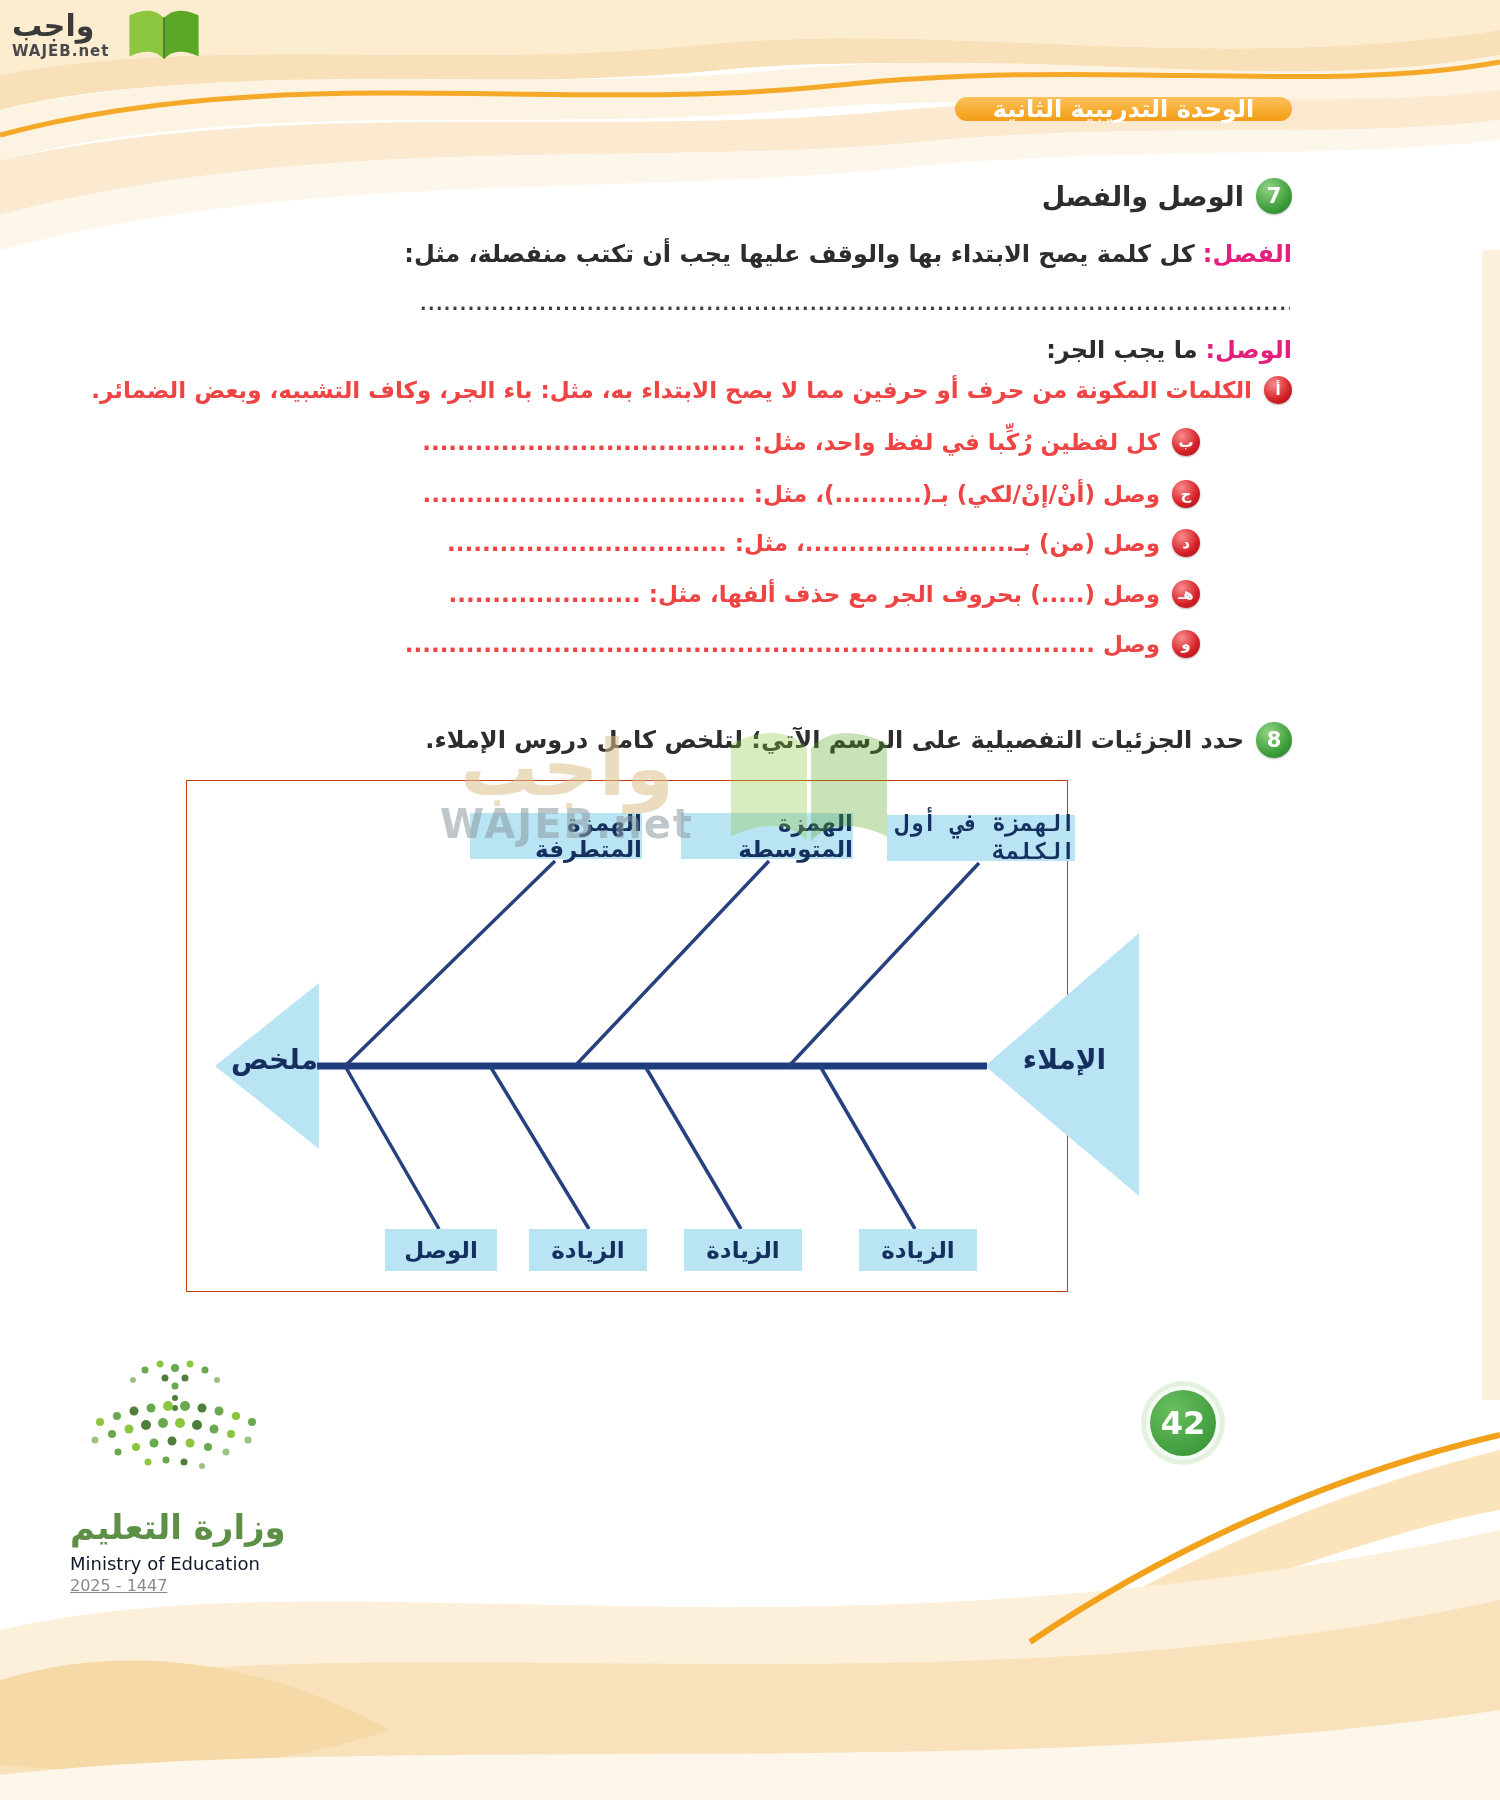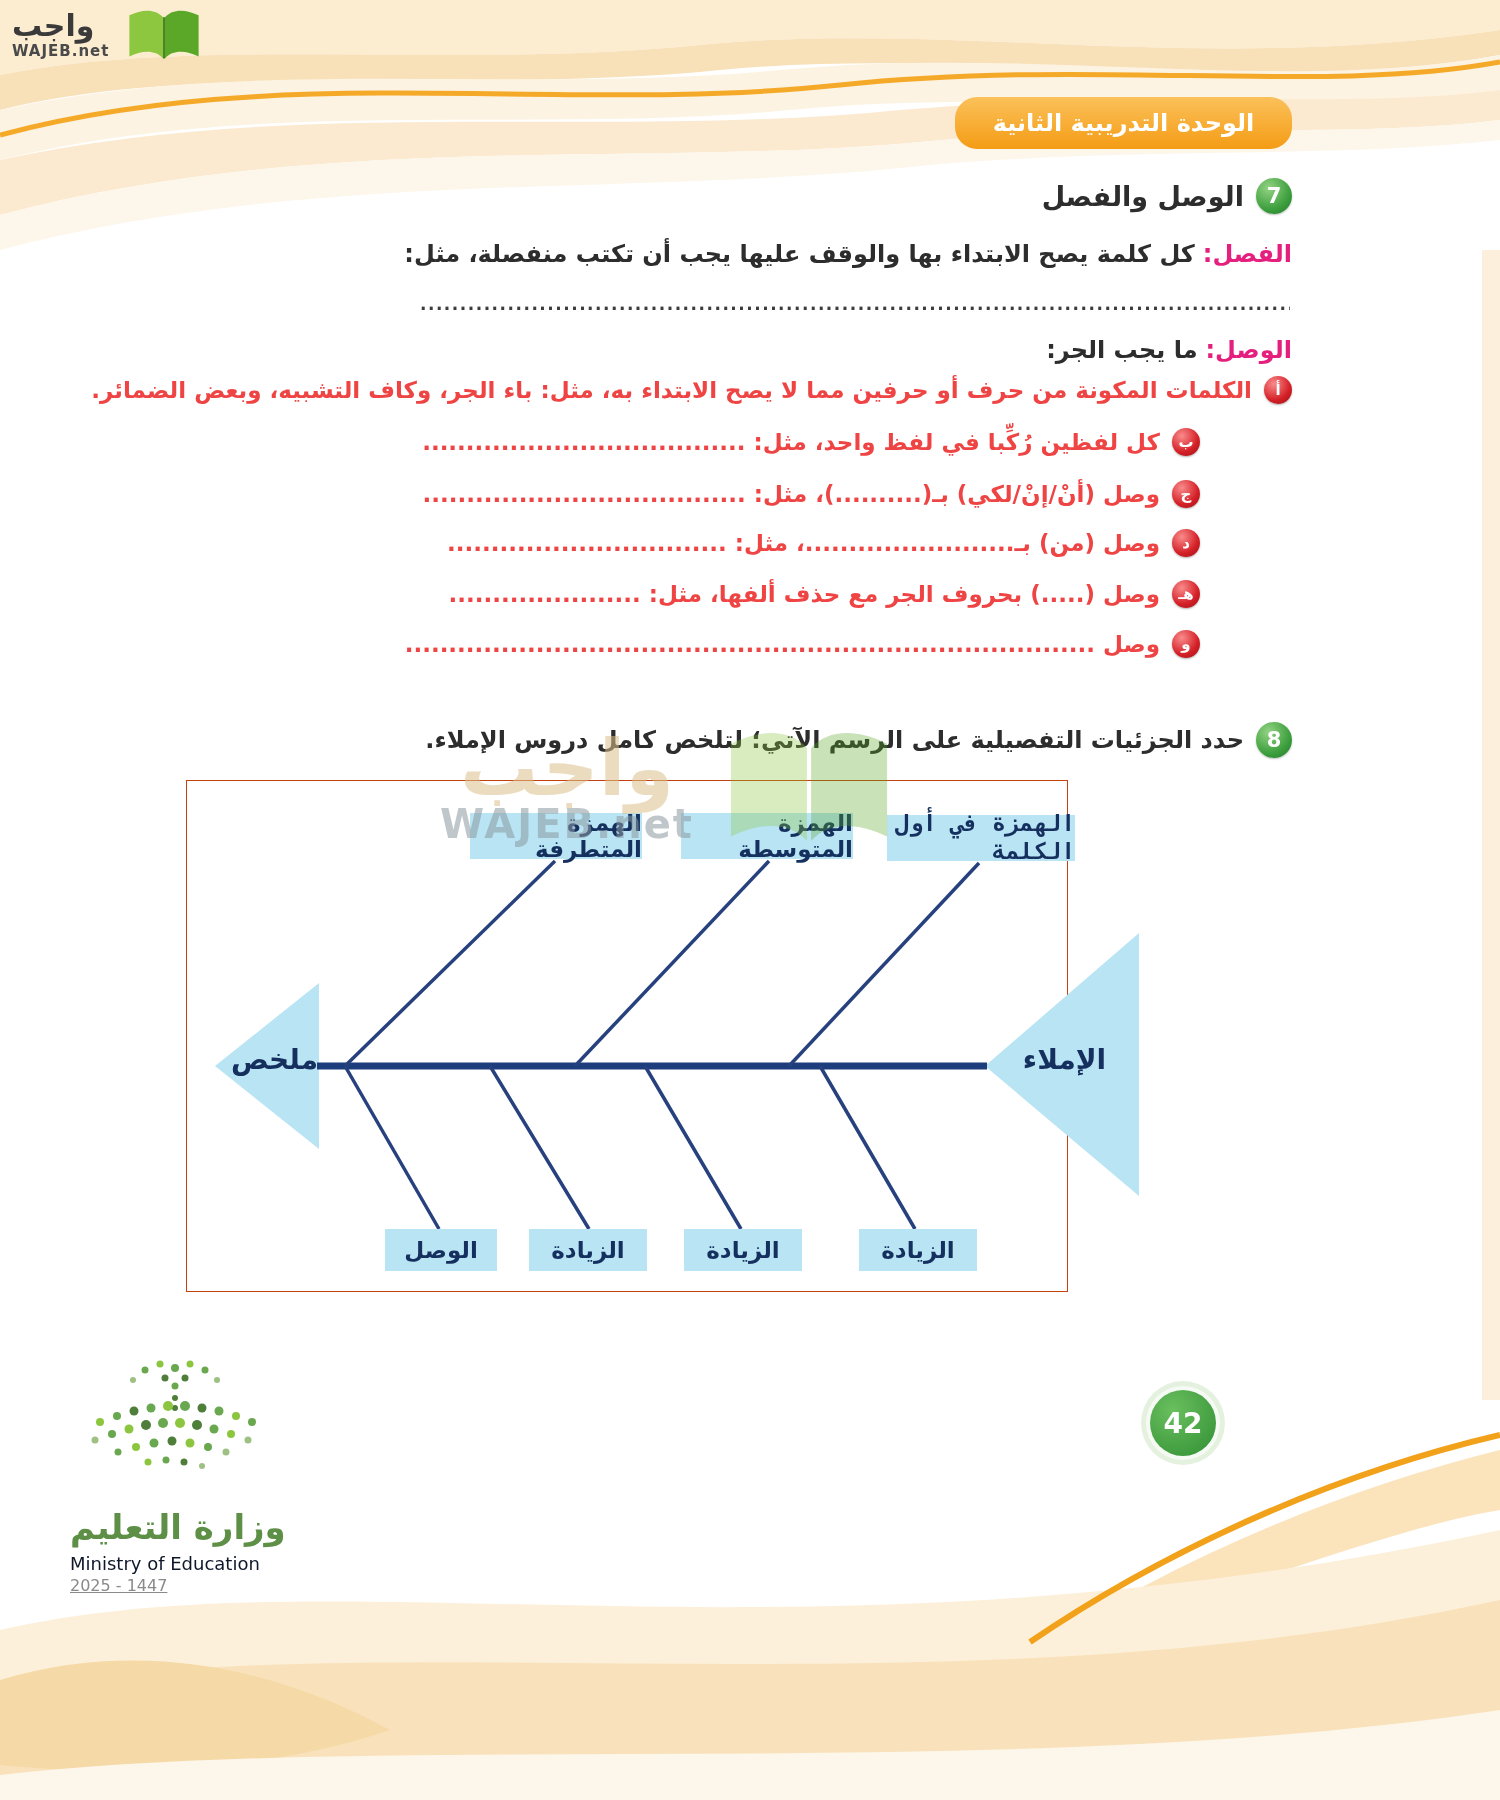--- a/index.html
+++ b/index.html
@@ -12,21 +12,21 @@
   .bottom-waves { position:absolute; top:1380px; left:0; z-index:1; }
   .edge-right { position:absolute; right:0; top:250px; width:18px; height:1150px; background:#fcefdb; z-index:0; }
 
   
   .brand { position:absolute; top:6px; left:12px; display:flex; align-items:center; gap:12px; z-index:10; }
   .brand-text { text-align:left; }
   .brand-ar { font-size:30px; font-weight:bold; color:#3a3a3a; line-height:1.05; }
   .brand-en { font-size:15px; font-weight:bold; color:#4a4a4a; letter-spacing:1px; }
 
   
-  .unit-badge { position:absolute; top:97px; left:955px; width:337px; height:52px; border-radius:22px;
+  .unit-badge { position:absolute; top:97px; left:955px; width:337px; height:24px; border-radius:22px;
     background:linear-gradient(180deg,#fbc15a,#f49c15); color:#ffffff; font-size:24px; font-weight:bold;
     display:flex; align-items:center; justify-content:center; z-index:10; direction:rtl; }
 
   .row { position:absolute; display:flex; align-items:center; gap:12px; direction:rtl; z-index:5; white-space:nowrap; }
 
   .nbadge { width:36px; height:36px; border-radius:50%; flex:none; color:#fff; font-size:21px; font-weight:bold;
     display:flex; align-items:center; justify-content:center;
     background:radial-gradient(circle at 35% 28%, #93d384, #3c9e3c 62%, #1f7a28); box-shadow:0 1px 2px rgba(0,0,0,.25); }
 
   .rbadge { width:28px; height:28px; border-radius:50%; flex:none; color:#fff; font-size:15px; font-weight:bold;
@@ -56,21 +56,21 @@
   .wm-en { font-size:40px; font-weight:bold; color:#8b9aa0; letter-spacing:2px; margin-top:-6px; }
 
   
   .ministry { position:absolute; left:70px; top:1350px; z-index:5; }
   .ministry-name { font-size:34px; font-weight:bold; color:#5d8f46; margin-top:8px; letter-spacing:2px; }
   .ministry-en { font-size:18px; color:#0f172a; margin-top:6px; }
   .ministry-year { font-size:16px; color:#8a8a8a; margin-top:2px;text-decoration:underline; }
 
   
   .page-circle { position:absolute; left:1150px; top:1390px; width:66px; height:66px; border-radius:50%;
-    background:radial-gradient(circle at 35% 30%, #6abf5e, #2f8f33); color:#fff; font-size:28px; font-weight:bold;
+    background:radial-gradient(circle at 35% 30%, #6abf5e, #2f8f33); color:#fff; font-size:32px; font-weight:bold;
     display:flex; align-items:center; justify-content:center; z-index:10;
     box-shadow:0 0 0 4px rgba(255,255,255,.65), 0 0 0 9px rgba(170,210,150,.30); }
 </style>
 </head>
 <body>
 
 <div class="page">
 
   <svg class="header-waves" width="1500" height="260" viewBox="0 0 1500 260">
     <path d="M0,0 L1500,0 L1500,30 C1200,75 950,20 700,45 C450,70 200,35 0,75 Z" fill="#fcecd0"></path>

